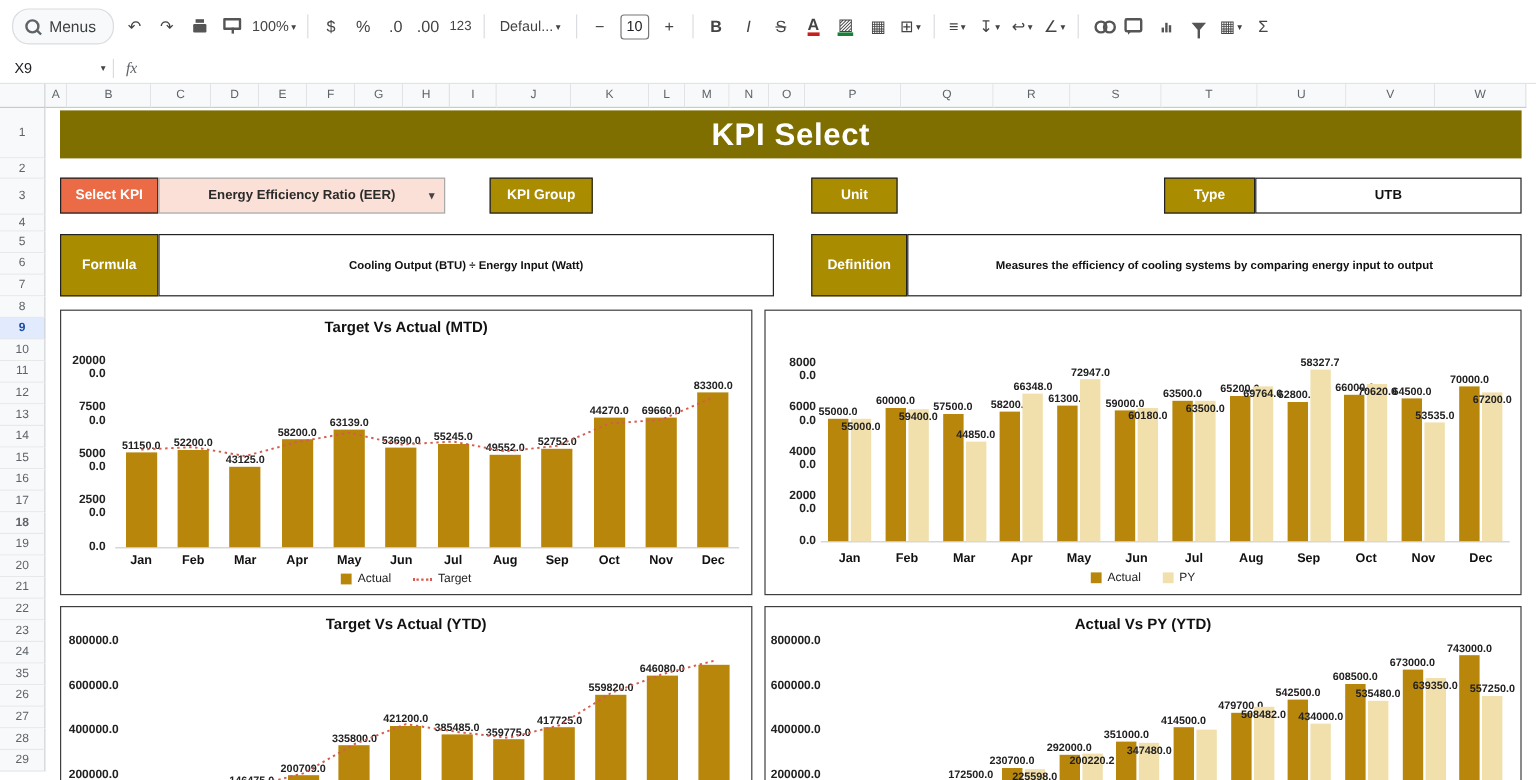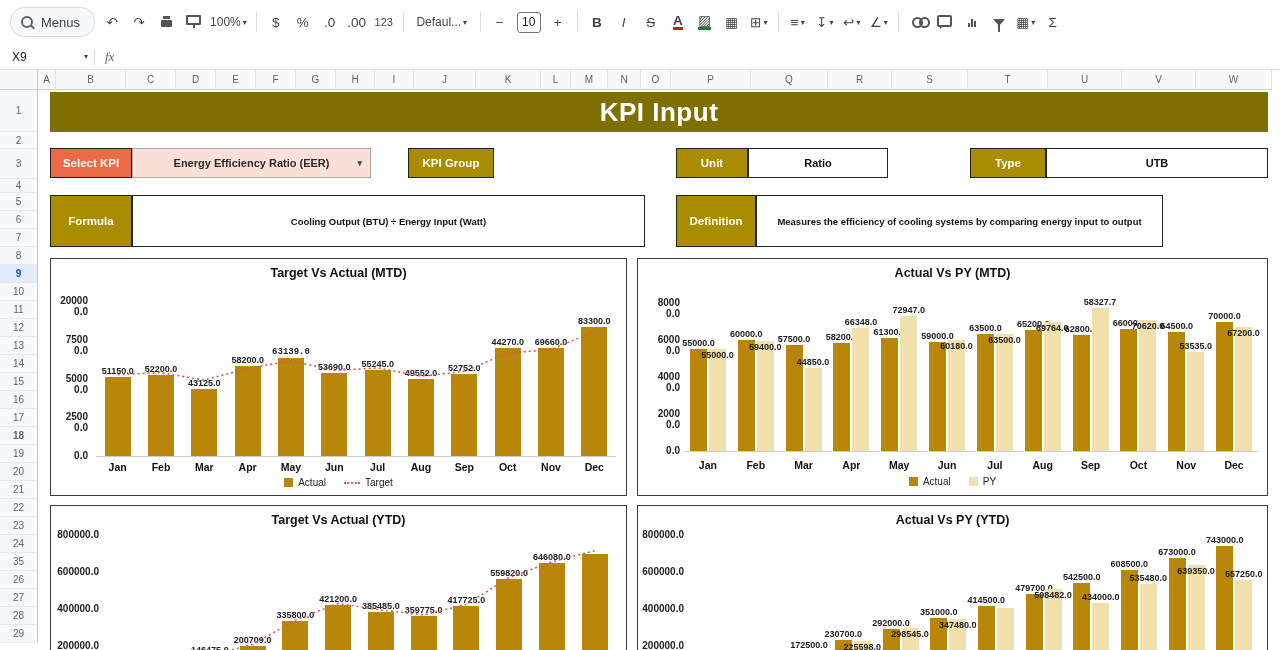--- a/index.html
+++ b/index.html
@@ -235,60 +235,59 @@
       <div class="rowh" style="height: 18px;">23</div>
       <div class="rowh" style="height: 18px;">24</div>
       <div class="rowh" style="height: 18px;">35</div>
       <div class="rowh" style="height: 18px;">26</div>
       <div class="rowh" style="height: 18px;">27</div>
       <div class="rowh" style="height: 18px;">28</div>
       <div class="rowh" style="height: 18px;">29</div>
     </div>
   <div class="sheetbg"></div>
 
-  <div class="banner" style="background: rgb(127, 110, 0);">KPI Input</div>
+  <div class="banner" style="background: rgb(127, 110, 0);">KPI Select</div>
 
   <div class="gbtn" style="left: 50px; top: 148px; width: 82px; height: 30px; background: rgb(235, 107, 71);">Select KPI</div>
   <div class="kpibox" style="left: 132px; top: 148px; width: 239px; height: 30px; background: rgb(250, 224, 214);">
     <span>Energy Efficiency Ratio (EER)</span>
     <span class="dd">▾</span>
   </div>
 
   <div class="gbtn" style="left: 408px; top: 148px; width: 86px; height: 30px; background: rgb(169, 140, 0);">KPI Group</div>
 
   <div class="gbtn" style="left: 676px; top: 148px; width: 72px; height: 30px; background: rgb(169, 140, 0);">Unit</div>
-  <div class="vbox" style="left:748px;top:148px;width:140px;height:30px;">Ratio</div>
 
   <div class="gbtn" style="left: 970px; top: 148px; width: 76px; height: 30px; background: rgb(169, 140, 0);">Type</div>
   <div class="vbox" style="left:1046px;top:148px;width:222px;height:30px;">UTB</div>
 
   <div class="gbtn" style="left: 50px; top: 195px; width: 82px; height: 52px; background: rgb(169, 140, 0);">Formula</div>
   <div class="vbox small" style="left:132px;top:195px;width:513px;height:52px;">Cooling Output (BTU) ÷ Energy Input (Watt)</div>
 
   <div class="gbtn" style="left: 676px; top: 195px; width: 80px; height: 52px; background: rgb(169, 140, 0);">Definition</div>
-  <div class="vbox small" style="left:756px;top:195px;width:407px;height:52px;">Measures the efficiency of cooling systems by comparing energy input to output</div>
+  <div class="vbox small" style="left:756px;top:195px;width:512px;height:52px;">Measures the efficiency of cooling systems by comparing energy input to output</div>
 
 <div class="chart-box" style="left: 50px; top: 258px; width: 577px; height: 238px;">
       <div class="ctitle">Target Vs Actual (MTD)</div>
       <div class="ytick" style="left: 7px; width: 30px; top: 36px;">200000.0</div>
       <div class="ytick" style="left: 7px; width: 30px; top: 74.75px;">75000.0</div>
       <div class="ytick" style="left: 7px; width: 30px; top: 113.5px;">50000.0</div>
       <div class="ytick" style="left: 7px; width: 30px; top: 152.25px;">25000.0</div>
       <div class="ytick" style="left: 7px; width: 30px; top: 191px;">0.0</div>
       <div class="bline" style="left: 45px; top: 197px; width: 520px;"></div>
       <div class="bar" style="left: 53.6667px; top: 117.718px; width: 26px; height: 79.2825px; background: rgb(184, 134, 11);"></div>
       <div class="dlabel" style="left: 38.6667px; top: 106.718px;">51150.0</div>
       <div class="bar" style="left: 97px; top: 116.09px; width: 26px; height: 80.91px; background: rgb(184, 134, 11);"></div>
       <div class="dlabel" style="left: 82px; top: 105.09px;">52200.0</div>
       <div class="bar" style="left: 140.333px; top: 130.156px; width: 26px; height: 66.8438px; background: rgb(184, 134, 11);"></div>
       <div class="dlabel" style="left: 125.333px; top: 119.156px;">43125.0</div>
       <div class="bar" style="left: 183.667px; top: 106.79px; width: 26px; height: 90.21px; background: rgb(184, 134, 11);"></div>
       <div class="dlabel" style="left: 168.667px; top: 95.79px;">58200.0</div>
       <div class="bar" style="left: 227px; top: 99.1346px; width: 26px; height: 97.8654px; background: rgb(184, 134, 11);"></div>
-      <div class="dlabel" style="left: 212px; top: 88.1346px; font-family: Liberation Mono, monospace;">63139.0</div>
+      <div class="dlabel" style="left: 212px; top: 88.1346px;">63139.0</div>
       <div class="bar" style="left: 270.333px; top: 113.781px; width: 26px; height: 83.2195px; background: rgb(184, 134, 11);"></div>
       <div class="dlabel" style="left: 255.333px; top: 102.781px;">53690.0</div>
       <div class="bar" style="left: 313.667px; top: 111.37px; width: 26px; height: 85.6298px; background: rgb(184, 134, 11);"></div>
       <div class="dlabel" style="left: 298.667px; top: 100.37px;">55245.0</div>
       <div class="bar" style="left: 357px; top: 120.194px; width: 26px; height: 76.8056px; background: rgb(184, 134, 11);"></div>
       <div class="dlabel" style="left: 342px; top: 109.194px;">49552.0</div>
       <div class="bar" style="left: 400.333px; top: 115.234px; width: 26px; height: 81.7656px; background: rgb(184, 134, 11);"></div>
       <div class="dlabel" style="left: 385.333px; top: 104.234px;">52752.0</div>
       <div class="bar" style="left: 443.667px; top: 88.562px; width: 26px; height: 108.438px; background: rgb(184, 134, 11);"></div>
       <div class="dlabel" style="left: 428.667px; top: 77.562px;">44270.0</div>
@@ -316,21 +315,20 @@
           <div class="sw" style="background: rgb(184, 134, 11);"></div>
           <span>Actual</span>
         </div>
         <div class="item">
           <div class="dotsw" style="border-top-color: rgb(214, 92, 79);"></div>
           <span>Target</span>
         </div>
       </div>
     </div>
     <div class="chart-box" style="left: 637px; top: 258px; width: 631px; height: 238px;">
-      <div class="ctitle">Actual Vs PY (MTD)</div>
       <div class="ytick" style="left: 12px; width: 30px; top: 38px;">80000.0</div>
       <div class="ytick" style="left: 12px; width: 30px; top: 75px;">60000.0</div>
       <div class="ytick" style="left: 12px; width: 30px; top: 112px;">40000.0</div>
       <div class="ytick" style="left: 12px; width: 30px; top: 149px;">20000.0</div>
       <div class="ytick" style="left: 12px; width: 30px; top: 186px;">0.0</div>
       <div class="bline" style="left: 46px; top: 192px; width: 574px;"></div>
       <div class="bar" style="left: 51.9167px; top: 90.25px; width: 17px; height: 101.75px; background: rgb(184, 134, 11);"></div>
       <div class="dlabel" style="left: 32.4167px; top: 79.25px;">55000.0</div>
       <div class="bar" style="left: 99.75px; top: 81px; width: 17px; height: 111px; background: rgb(184, 134, 11);"></div>
       <div class="dlabel" style="left: 80.25px; top: 70px;">60000.0</div>
@@ -450,21 +448,21 @@
       <div class="dlabel" style="left: 415.667px; top: 65.6375px;">542500.0</div>
       <div class="bar" style="left: 482.833px; top: 64.4275px; width: 17px; height: 112.573px; background: rgb(184, 134, 11);"></div>
       <div class="dlabel" style="left: 463.333px; top: 53.4275px;">608500.0</div>
       <div class="bar" style="left: 530.5px; top: 52.495px; width: 17px; height: 124.505px; background: rgb(184, 134, 11);"></div>
       <div class="dlabel" style="left: 511px; top: 41.495px;">673000.0</div>
       <div class="bar" style="left: 578.167px; top: 39.545px; width: 17px; height: 137.455px; background: rgb(184, 134, 11);"></div>
       <div class="dlabel" style="left: 558.667px; top: 28.545px;">743000.0</div>
       <div class="bar" style="left: 215.833px; top: 135.264px; width: 17px; height: 41.7356px; background: rgb(242, 224, 172);"></div>
       <div class="dlabel" style="left: 196.333px; top: 136.264px;">225598.0</div>
       <div class="bar" style="left: 263.5px; top: 121.769px; width: 17px; height: 55.2308px; background: rgb(242, 224, 172);"></div>
-      <div class="dlabel" style="left: 244px; top: 122.769px;">298545.0</div>
+      <div class="dlabel" style="left: 244px; top: 122.769px;">200220.2</div>
       <div class="bar" style="left: 311.167px; top: 112.716px; width: 17px; height: 64.2838px; background: rgb(242, 224, 172);"></div>
       <div class="dlabel" style="left: 291.667px; top: 113.716px;">347480.0</div>
       <div class="bar" style="left: 358.833px; top: 101.675px; width: 17px; height: 75.3246px; background: rgb(242, 224, 172);"></div>
       <div class="dlabel" style="left: 339.333px; top: 118px; margin-top: 47px;">407160.0</div>
       <div class="bar" style="left: 406.5px; top: 82.9308px; width: 17px; height: 94.0692px; background: rgb(242, 224, 172);"></div>
       <div class="dlabel" style="left: 387px; top: 83.9308px;">508482.0</div>
       <div class="bar" style="left: 454.167px; top: 96.71px; width: 17px; height: 80.29px; background: rgb(242, 224, 172);"></div>
       <div class="dlabel" style="left: 434.667px; top: 85.71px;">434000.0</div>
       <div class="bar" style="left: 501.833px; top: 77.9362px; width: 17px; height: 99.0638px; background: rgb(242, 224, 172);"></div>
       <div class="dlabel" style="left: 482.333px; top: 66.9362px;">535480.0</div>

